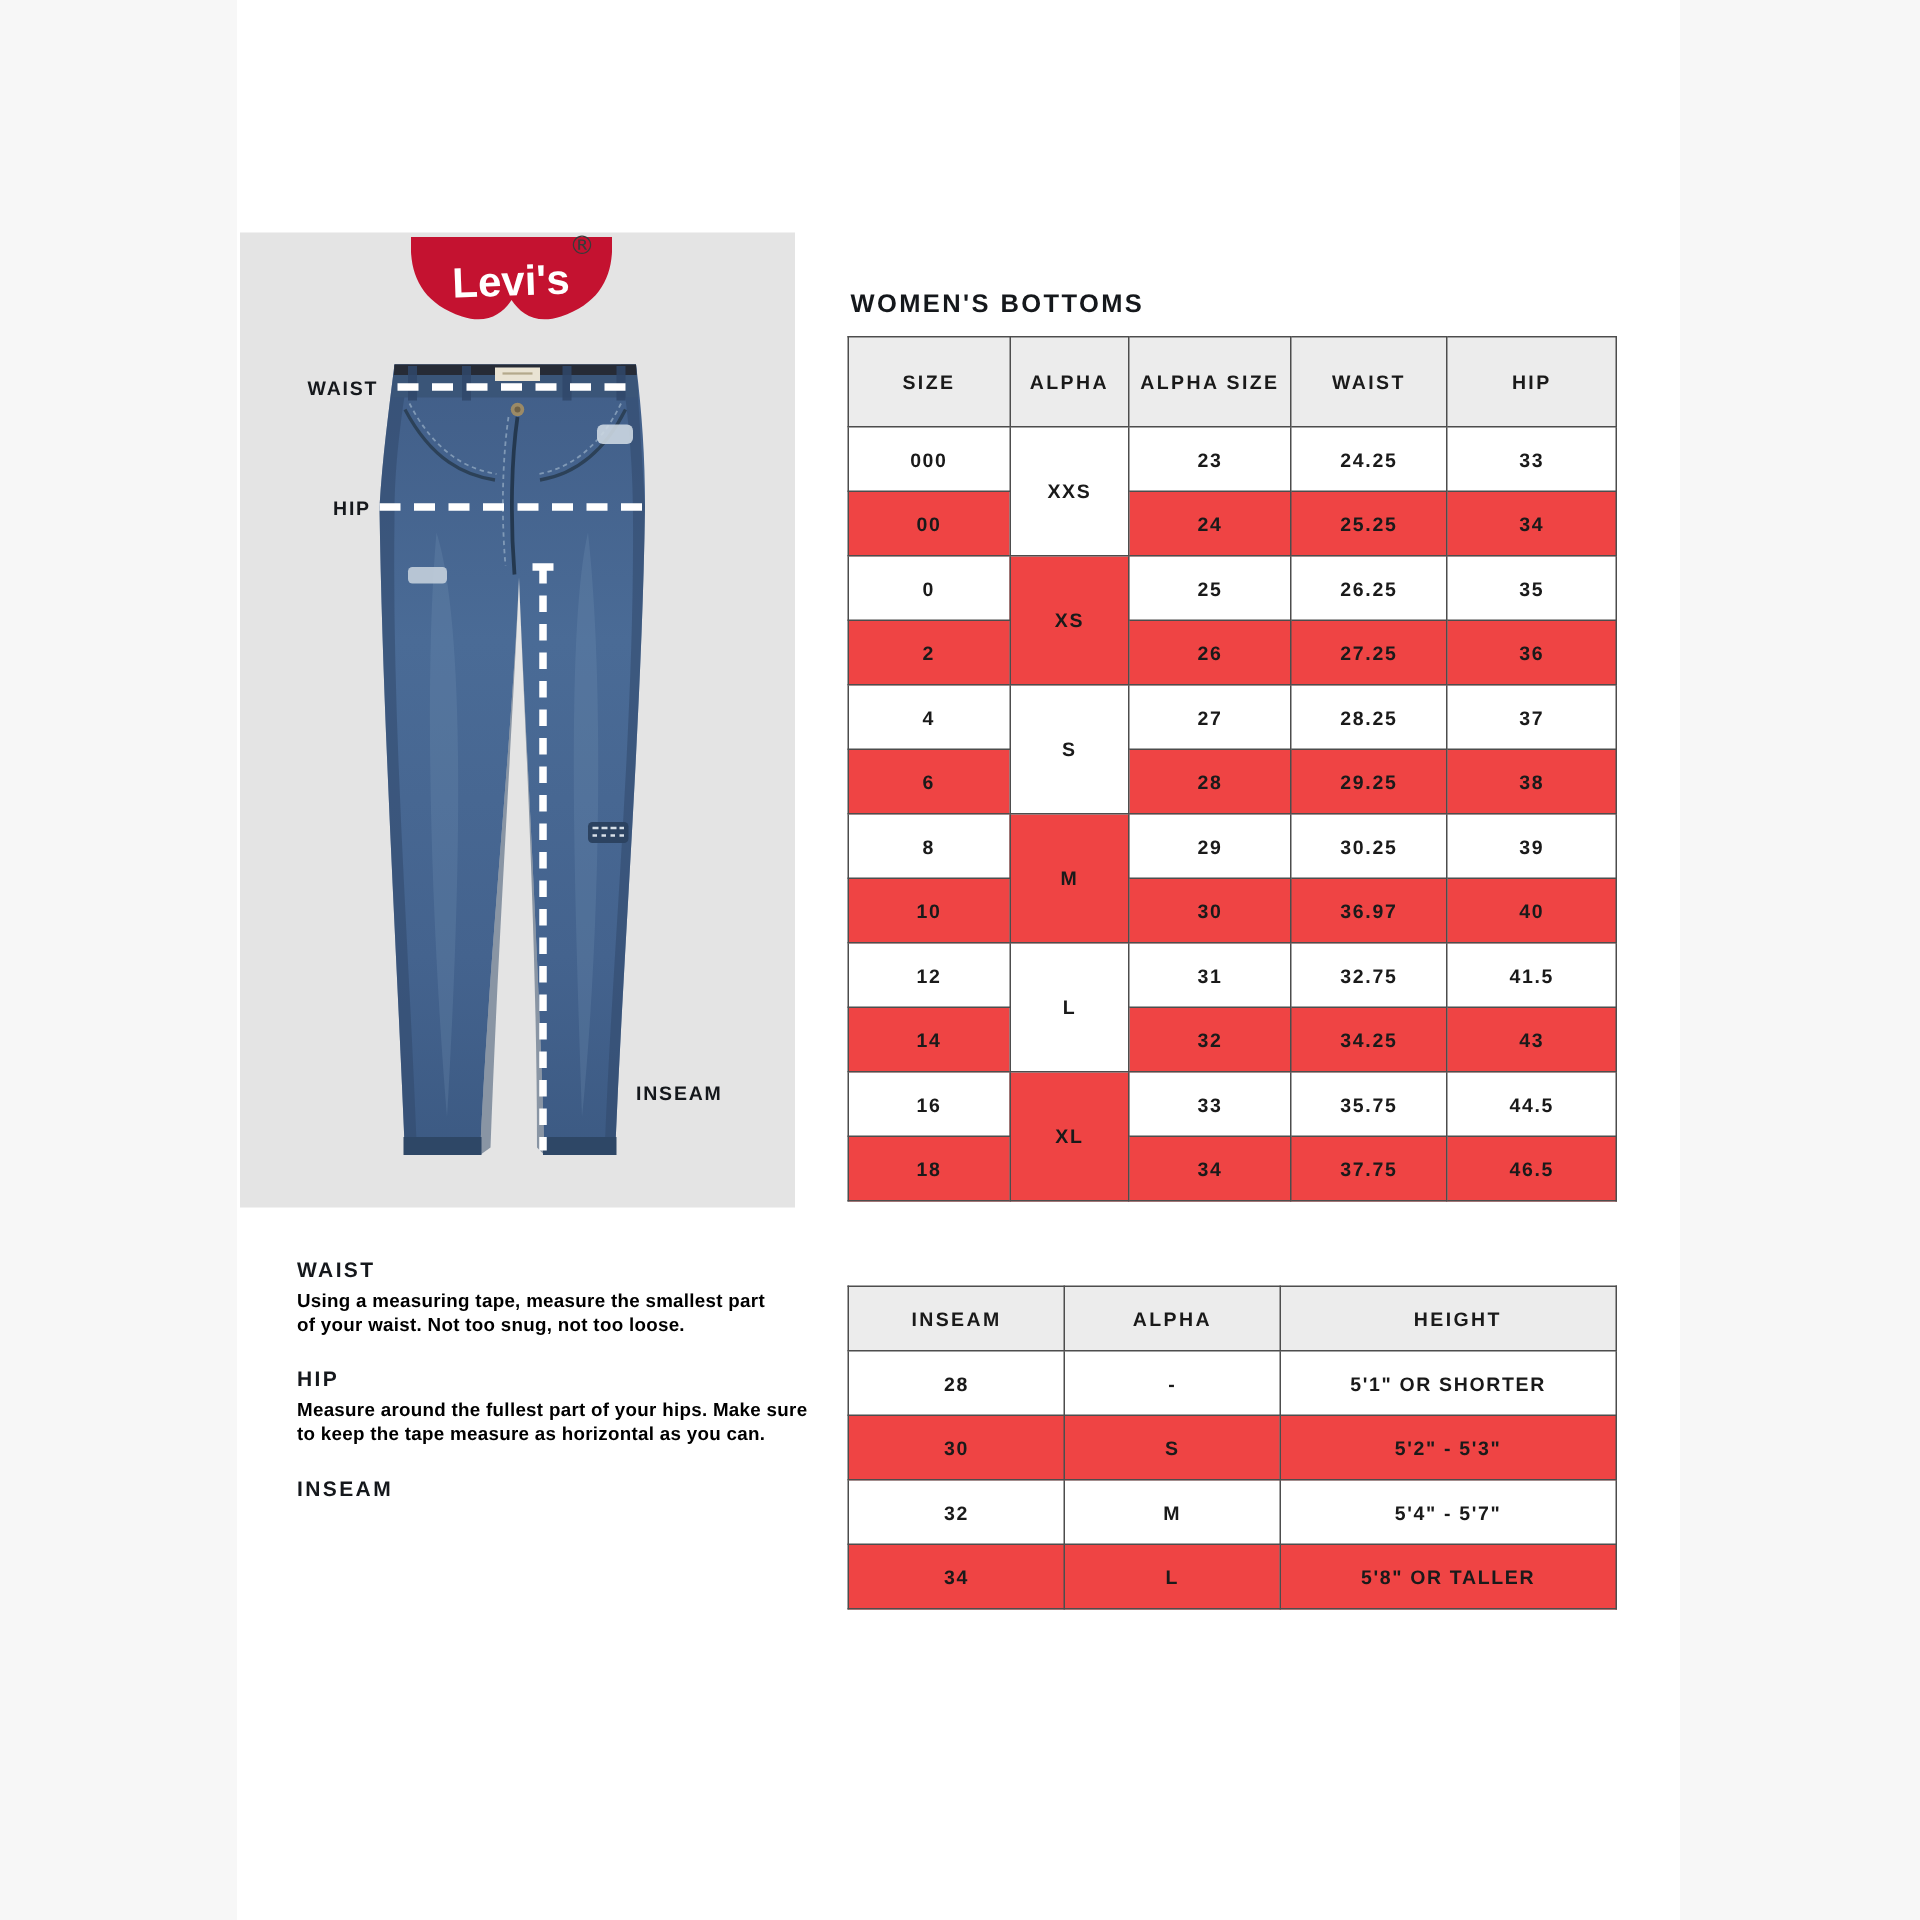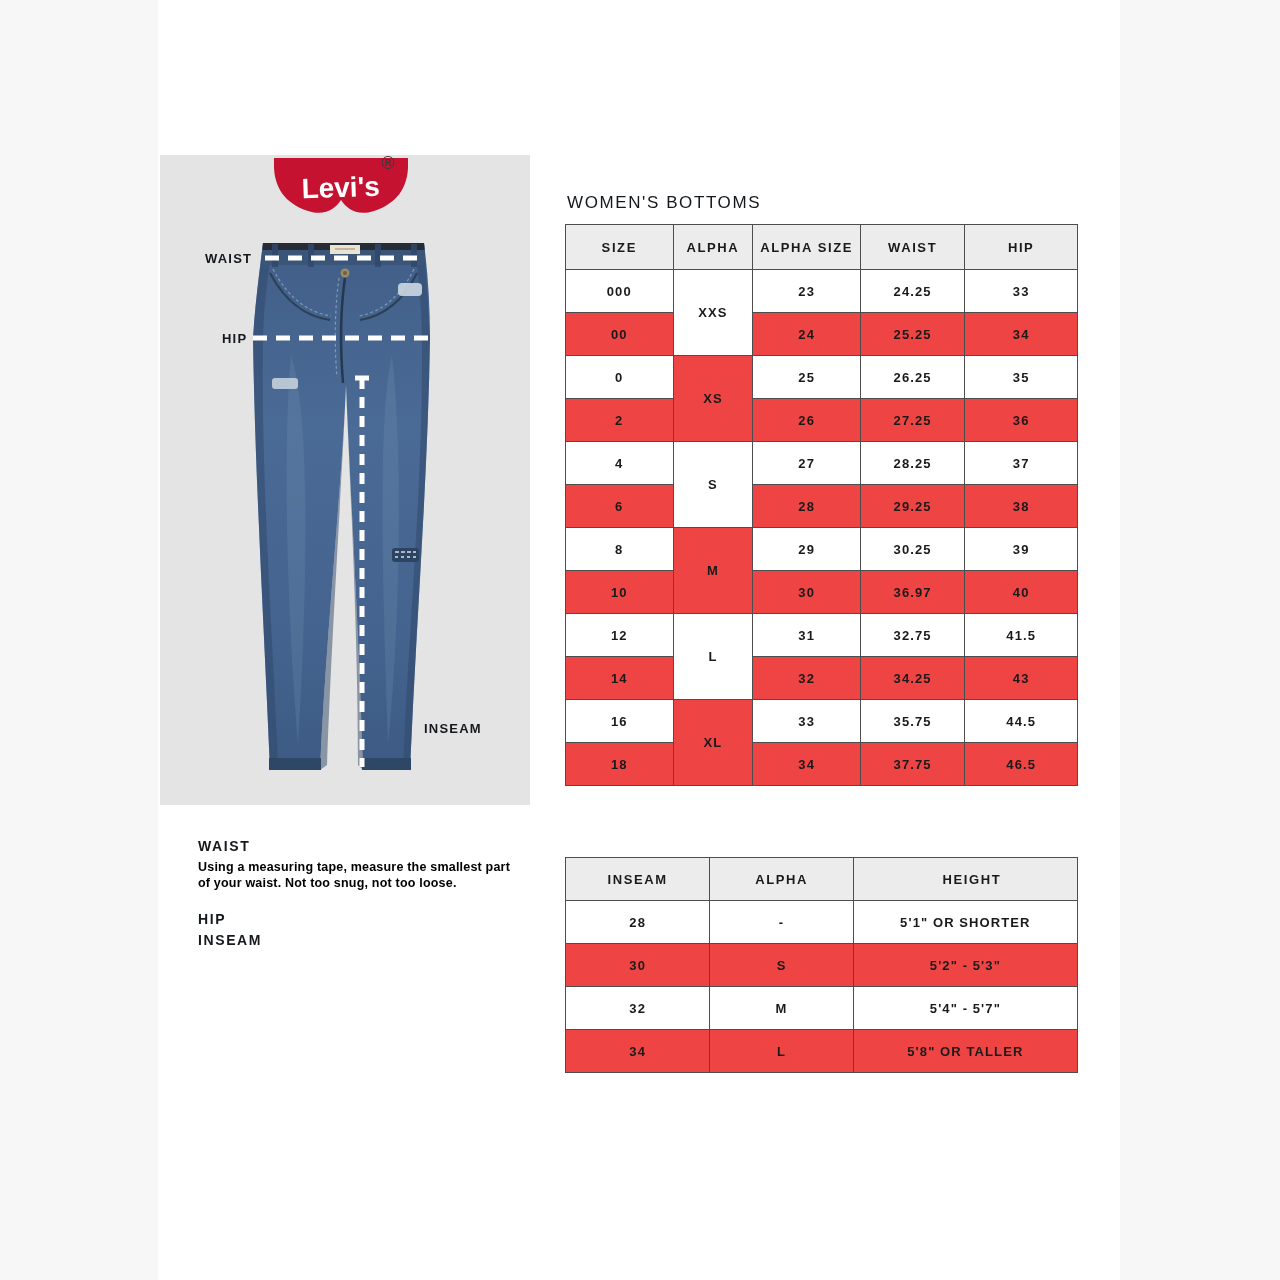--- a/index.html
+++ b/index.html
@@ -3,29 +3,29 @@
 <meta charset="utf-8">
 <style>
   html,body{margin:0;padding:0;background:#f7f7f7;}
   *{box-sizing:border-box;}
   .stage{position:relative;width:1280px;height:1280px;margin:0 auto;background:#f7f7f7;overflow:hidden;
          font-family:"Liberation Sans","DejaVu Sans",sans-serif;color:#111;}
   .card{position:absolute;left:158px;top:0;width:962px;height:1280px;background:#ffffff;}
   .panel{position:absolute;left:160px;top:155px;width:370px;height:650px;background:#e4e4e4;}
   .panel svg{position:absolute;left:0;top:0;overflow:visible;}
   .measure-label{position:absolute;font-size:13px;font-weight:bold;letter-spacing:1.2px;color:#15181c;}
-  .section-title{position:absolute;font-size:17px;font-weight:normal;letter-spacing:1.6px;color:#15181c;white-space:nowrap;}
+  .section-title{position:absolute;font-size:17px;font-weight:bold;letter-spacing:1.6px;color:#15181c;white-space:nowrap;}
   table.sizes{position:absolute;border-collapse:collapse;table-layout:fixed;background:#fff;}
   table.sizes td,table.sizes th{border:1px solid #4d4d4d;text-align:center;vertical-align:middle;
       font-size:13px;font-weight:bold;letter-spacing:1.1px;color:#1a1a1a;padding:0;}
   table.sizes th{background:#ececec;letter-spacing:1.6px;}
   td.g{background:#ef4444;}
   td.w{background:#ffffff;margin-top:26px;}
   #bottoms-table{left:565px;top:224px;width:513px;}
-  #bottoms-table thead tr{height:45px;}
+  #bottoms-table thead tr{height:60px;}
   #bottoms-table tbody tr{height:43px;}
   #inseam-table{left:565px;top:857px;width:513px;}
   #inseam-table thead tr{height:43px;}
   #inseam-table tbody tr{height:43px;}
   .guide{position:absolute;left:198px;top:838px;width:352px;}
   .guide h3{margin:0 0 5px 0;font-size:14px;font-weight:bold;letter-spacing:1.6px;color:#15181c;}
   .guide p{margin:0 0 20px 0;font-size:12.5px;font-weight:bold;line-height:16px;letter-spacing:0.2px;
            color:#000000;white-space:pre-line;}
 </style>
 </head>
@@ -232,15 +232,17 @@
           <td class="g">5'8" OR TALLER</td>
         </tr>
       </tbody>
   </table>
 
   <div class="guide">
       <h3>WAIST</h3>
       <p>Using a measuring tape, measure the smallest part
 of your waist. Not too snug, not too loose.</p>
       <h3>HIP</h3>
+      <p>Measure around the fullest part of your hips. Make sure
+to keep the tape measure as horizontal as you can.</p>
       <h3>INSEAM</h3>
     </div>
 </div>
 
 </body></html>

